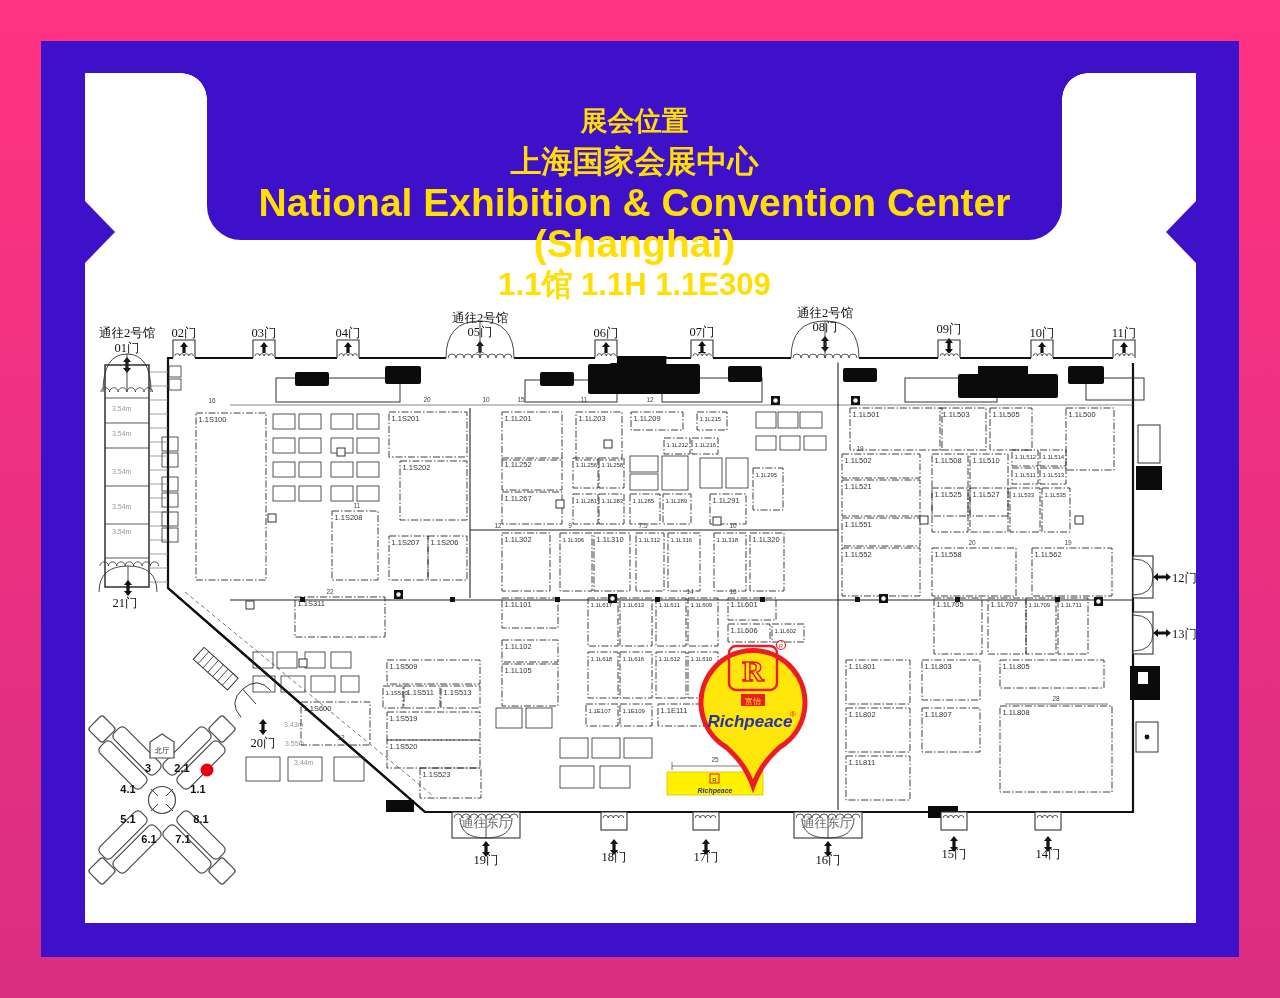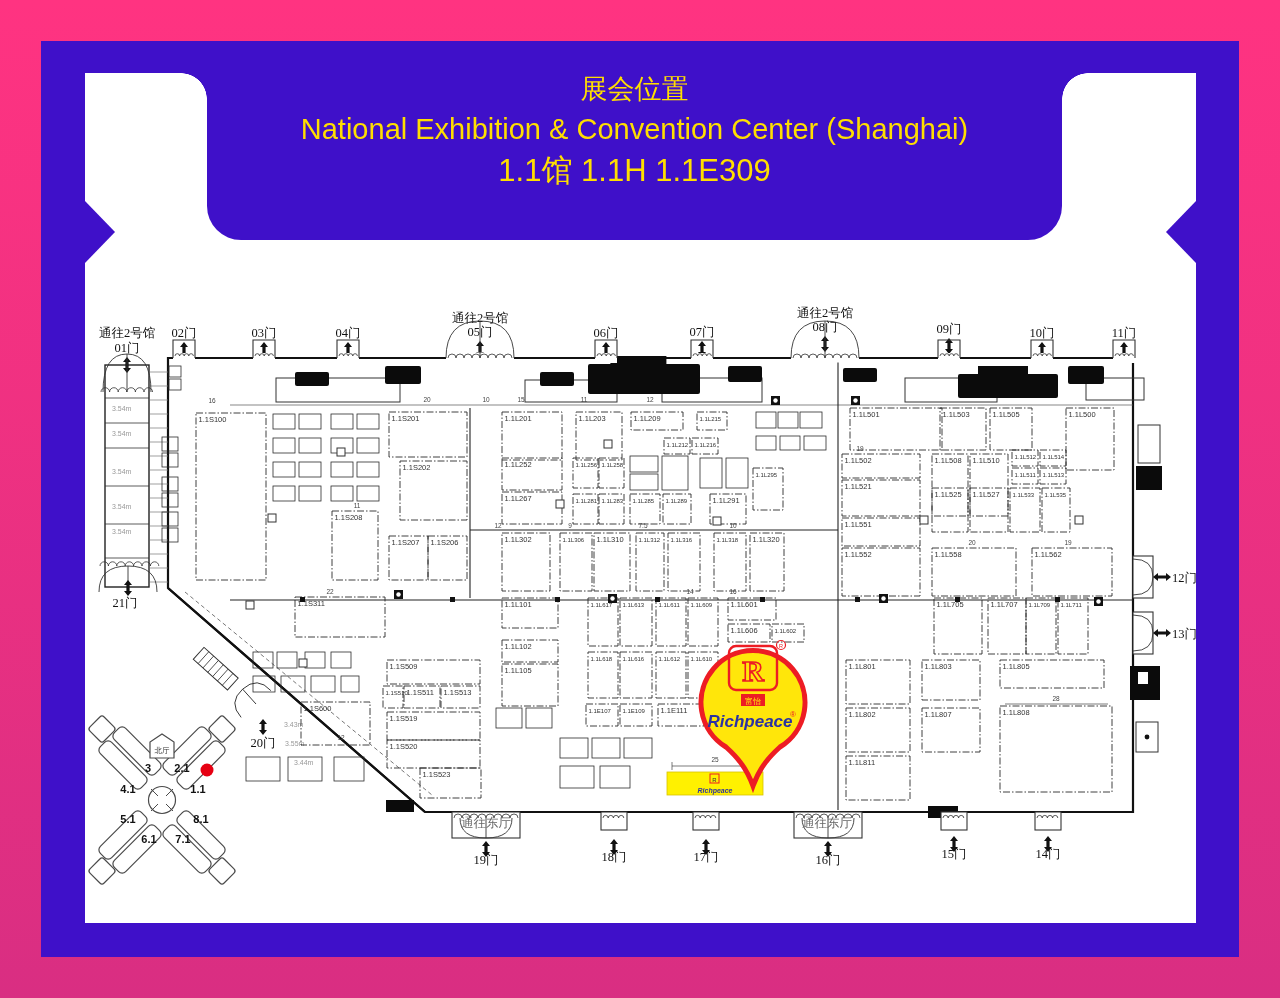--- a/index.html
+++ b/index.html
@@ -8,24 +8,24 @@
     --brandblue:#2B32A3; --markerred:#E60012;
   }
   html,body{margin:0;padding:0;}
   body{width:1280px;height:998px;position:relative;overflow:hidden;
        font-family:"Liberation Sans",sans-serif;}
   .frame{position:absolute;inset:0;background:linear-gradient(180deg,var(--pink1),var(--pink2));}
   .panel{position:absolute;left:41px;top:41px;right:41px;bottom:41px;background:var(--blue);}
   .content{position:absolute;left:85px;top:73px;width:1111px;height:850px;background:#ffffff;}
   .banner{position:absolute;left:207px;top:41px;width:855px;height:199px;background:var(--blue);
           border-radius:0 0 34px 34px;display:flex;flex-direction:column;align-items:center;
-          padding-top:28px;box-sizing:border-box;text-align:center;color:var(--yellow);font-weight:400;}
+          padding-top:60px;box-sizing:border-box;text-align:center;color:var(--yellow);font-weight:700;}
   .bl1{font-size:27px;line-height:40px;}
   .bl2{font-size:31px;line-height:41px;}
-  .bl3{font-size:29px;line-height:41px;}
+  .bl3{font-size:39px;line-height:41px;}
   .bl4{font-size:31px;line-height:41px;}
   .ear-l{position:absolute;left:181px;top:73px;width:26px;height:26px;
          background:radial-gradient(circle at 0 100%, #ffffff 25.5px, var(--blue) 26px);}
   .ear-r{position:absolute;left:1062px;top:73px;width:26px;height:26px;
          background:radial-gradient(circle at 100% 100%, #ffffff 25.5px, var(--blue) 26px);}
   .notch-l{position:absolute;left:85px;top:201px;width:30px;height:62px;background:var(--blue);
            clip-path:polygon(0 0,100% 50%,0 100%);}
   .notch-r{position:absolute;left:1166px;top:201px;width:30px;height:62px;background:var(--blue);
            clip-path:polygon(100% 0,0 50%,100% 100%);}
   #map-svg{position:absolute;left:85px;top:250px;}
@@ -826,20 +826,21 @@
         <circle cx="781" cy="645" r="4.5" fill="none" stroke="#ED1C24" stroke-width="1.2"></circle>
         <text x="781" y="647.5" class="t-lbl" text-anchor="middle" style="font-size:5.5px;fill:#ED1C24">R</text>
         <rect x="741" y="694" width="24" height="12" fill="#ED1C24"></rect>
         <text x="753" y="703.5" class="t-lbl" text-anchor="middle" style="font-size:8px;fill:#FFE60A">富怡</text>
         <text x="750" y="727" class="t-brand" text-anchor="middle">Richpeace</text>
         <text x="793" y="717" class="t-lbl" text-anchor="middle" style="font-size:8px;fill:#ED1C24">®</text>
       </g>
     </svg>
   <div class="banner">
     <div class="bl1">展会位置</div>
+    <div class="bl2">上海国家会展中心</div>
     <div class="bl3">National Exhibition &amp; Convention Center (Shanghai)</div>
     <div class="bl4">1.1馆 1.1H 1.1E309</div>
   </div>
   <div class="ear-l"></div>
   <div class="ear-r"></div>
   <div class="notch-l"></div>
   <div class="notch-r"></div>
 </div>
 
 </body></html>

